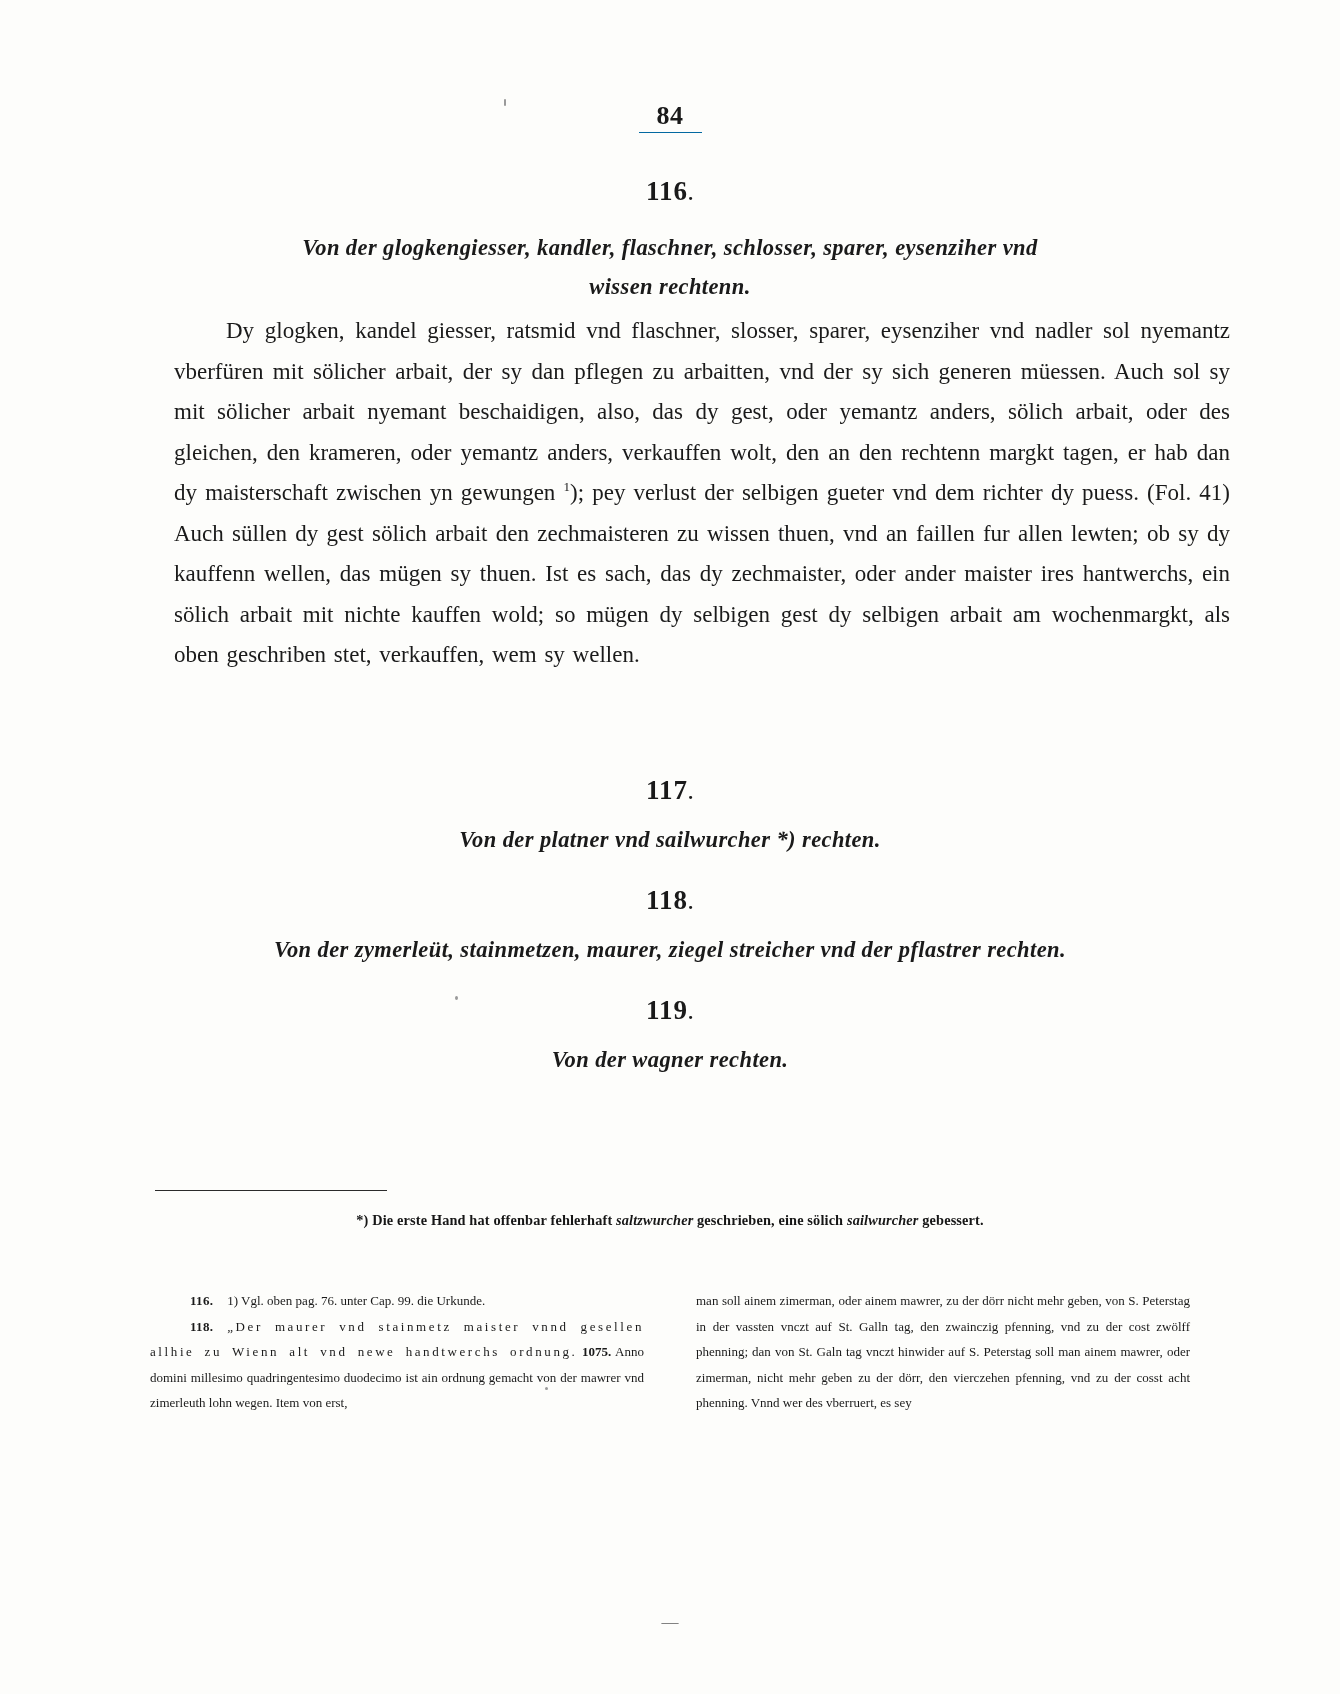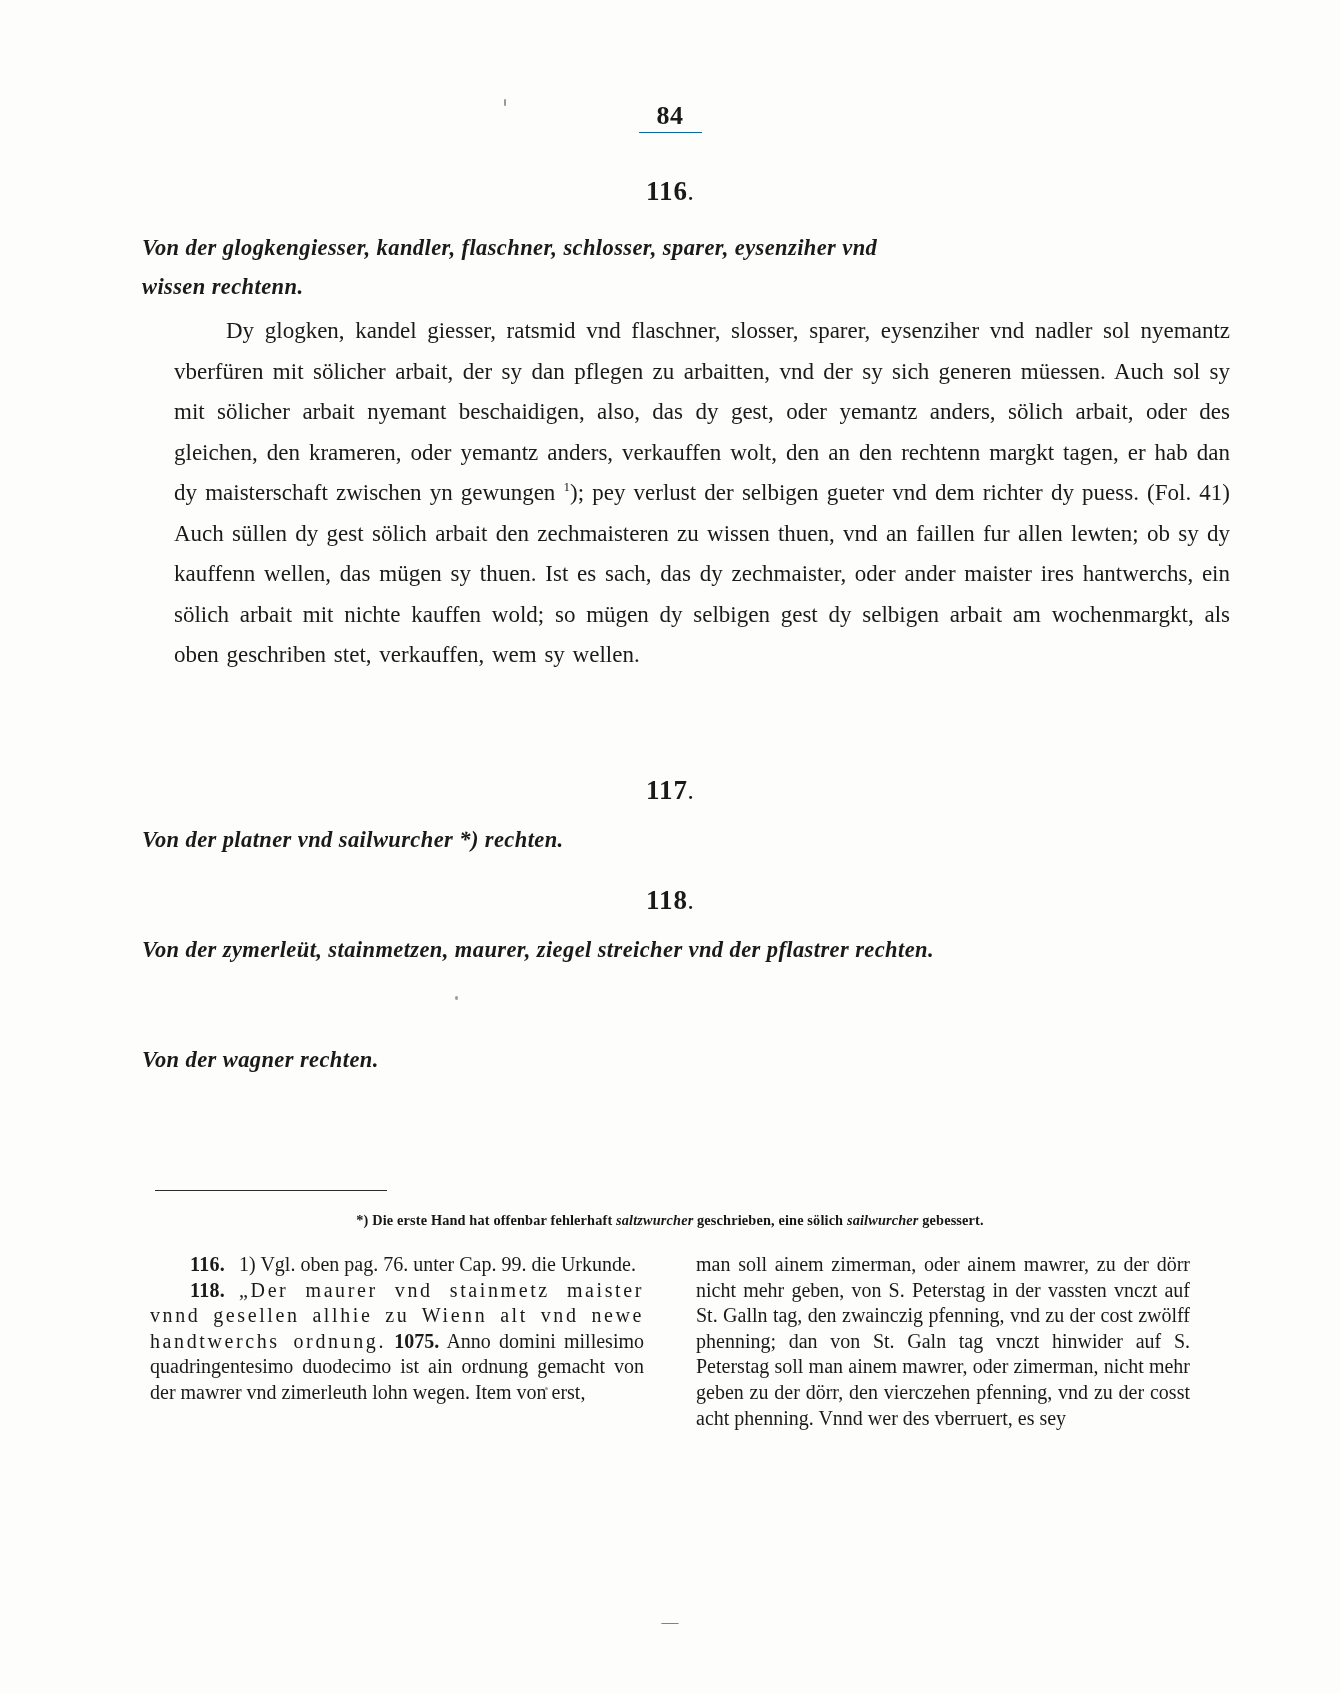--- a/index.html
+++ b/index.html
@@ -40,20 +40,21 @@
   }
   
   .secnum {
     text-align: center;
     font-weight: bold;
     font-size: 27px;
     letter-spacing: 1px;
   }
   .secnum .dot { font-size: 19px; }
   .sectitle {
+    text-align: center;
     font-style: italic;
     font-weight: bold;
     font-size: 22.5px;
     letter-spacing: 0.4px;
     line-height: 1.95;
   }
   
   .body-par {
     position: absolute;
     left: 142px;
@@ -97,24 +98,25 @@
   .notes {
     position: absolute;
     left: 150px;
     top: 1252px;
     width: 1040px;
     display: flex;
     gap: 52px;
   }
   .notes-col {
     width: 494px;
-    font-size: 20px;
+    font-size: 13px;
     line-height: 25.6px;
     text-align: justify;
     text-justify: inter-word;
+    margin-top: 36px;
   }
   .note-p { text-indent: 40px; margin: 0; }
   .note-p .num { font-weight: bold; letter-spacing: 0.3px; }
   .note-p .gap { display: inline-block; width: 14px; }
   .spaced {
     letter-spacing: 2.6px;
     word-spacing: 3px;
   }
   .bold { font-weight: bold; }
   
@@ -154,20 +156,23 @@
   <div class="secnum" style="position:absolute; left:0; top:775px; width:1340px;">
     <span>117</span><span class="dot">.</span>
   </div>
   <div class="sectitle" style="position:absolute; left:142px; top:818px; width:1056px;">Von der platner vnd sailwurcher *) rechten.</div>
 
   <div class="secnum" style="position:absolute; left:0; top:885px; width:1340px;">
     <span>118</span><span class="dot">.</span>
   </div>
   <div class="sectitle" style="position:absolute; left:142px; top:928px; width:1056px;">Von der zymerleüt, stainmetzen, maurer, ziegel streicher vnd der pflastrer rechten.</div>
 
+  <div class="secnum" style="position:absolute; left:0; top:995px; width:1340px;">
+    <span>119</span><span class="dot">.</span>
+  </div>
   <div class="sectitle" style="position:absolute; left:142px; top:1038px; width:1056px;">Von der wagner rechten.</div>
 
   <div class="fn-rule"></div>
 
   <div class="fn-star">
     <span>*)</span><span> Die erste Hand hat offenbar fehlerhaft </span><i>saltzwurcher</i><span> geschrieben, eine sölich </span><i>sailwurcher</i><span> gebessert.</span>
   </div>
 
   <div class="notes">
     <div class="notes-col">

